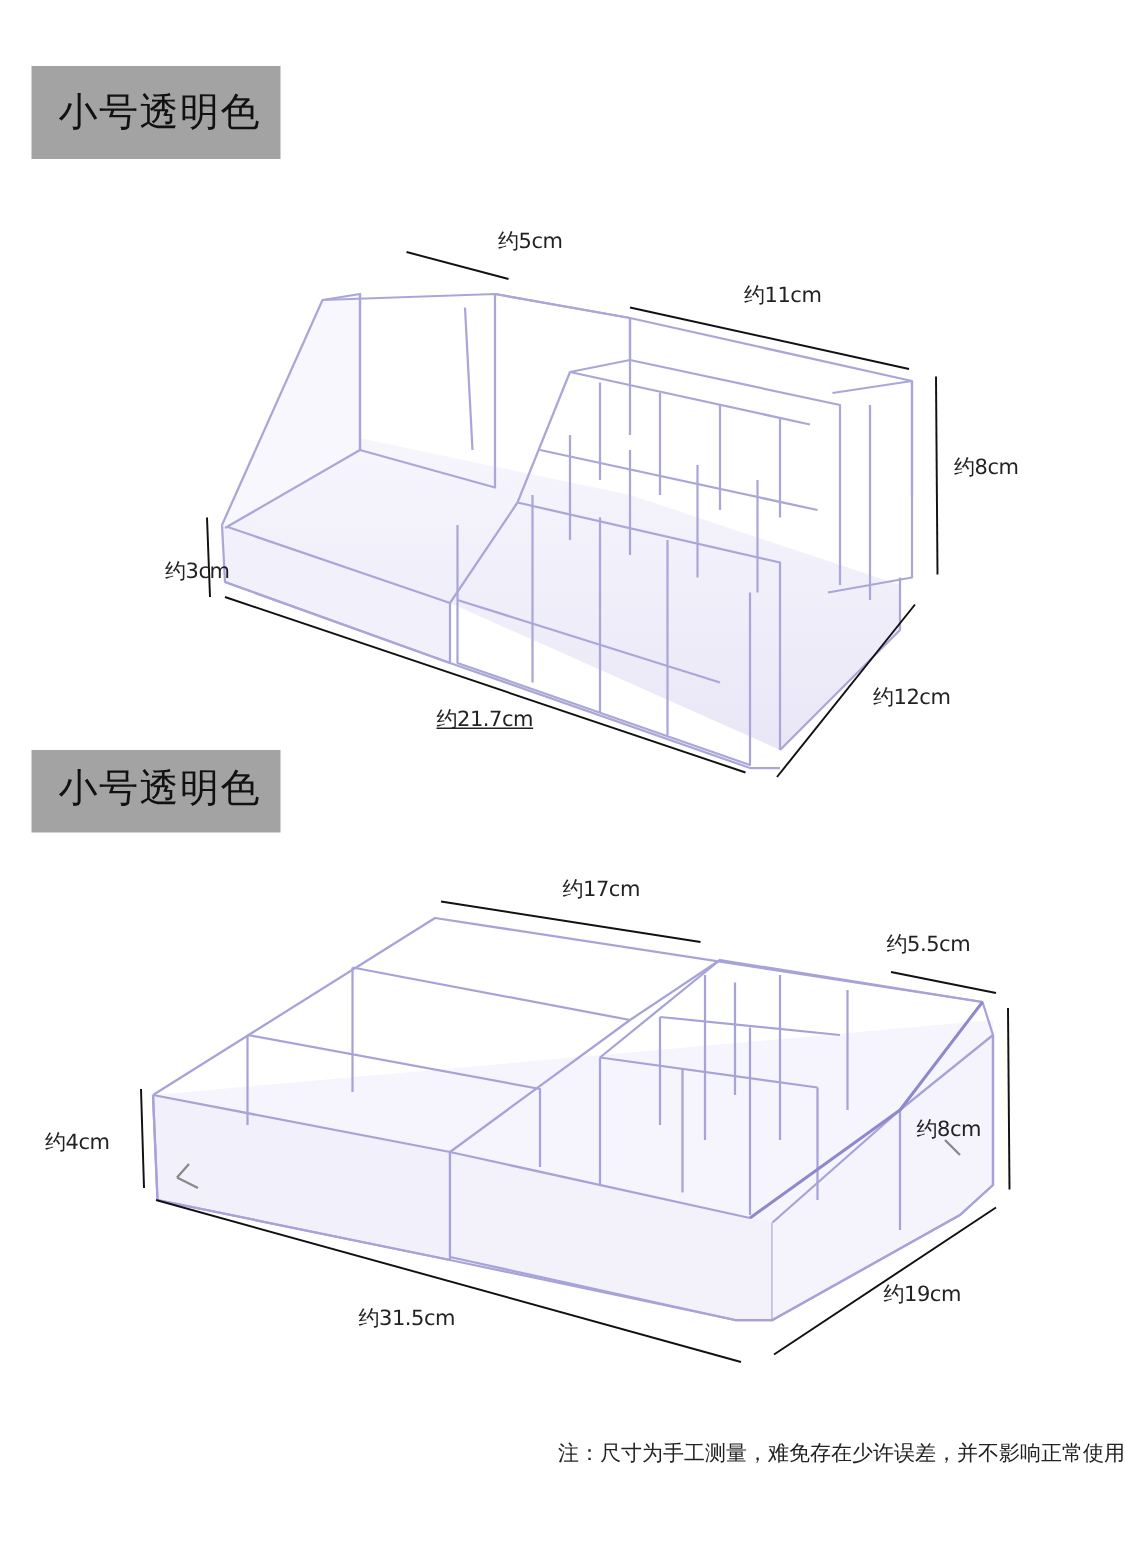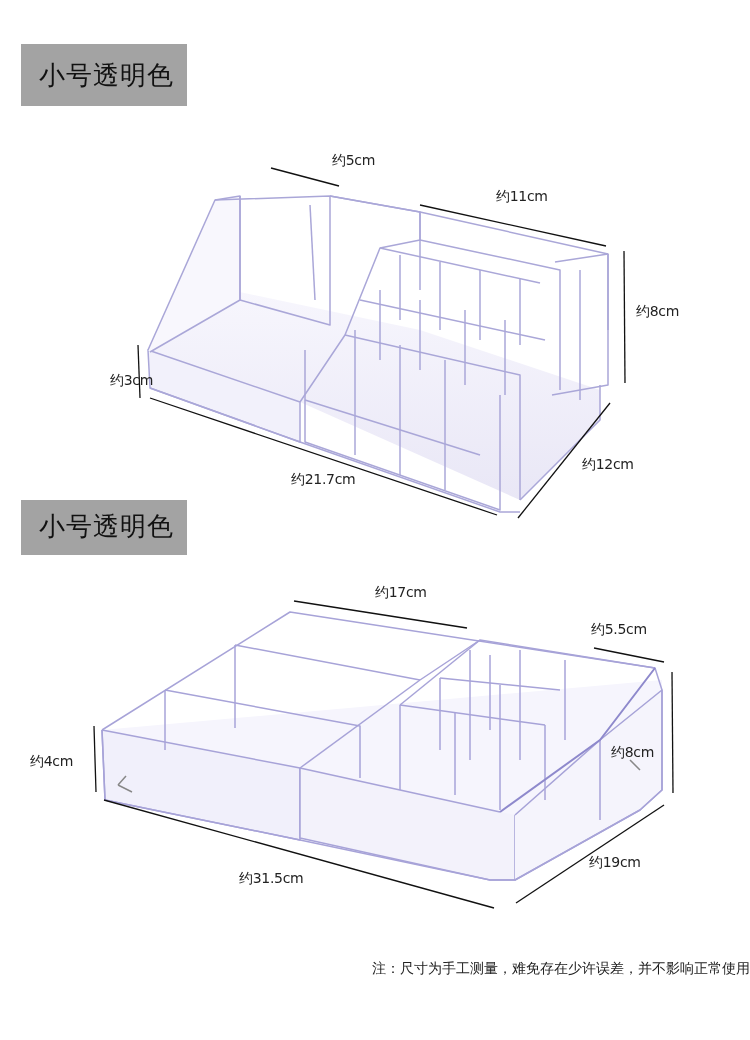--- a/index.html
+++ b/index.html
@@ -127,21 +127,21 @@
     <line x1="672" y1="672" x2="673" y2="793"></line>
     <line x1="104" y1="800" x2="494" y2="908"></line>
     <line x1="516" y1="903" x2="664" y2="805"></line>
   </g>
 </svg>
 
 <div class="dim" style="left:292px; top:152px;margin-left:40px;">约5cm</div>
 <div class="dim" style="left:496px; top:188px;">约11cm</div>
 <div class="dim" style="left:636px; top:303px;">约8cm</div>
 <div class="dim" style="left:66px; top:372px;margin-left:44px;">约3cm</div>
-<div class="dim" style="left:291px; top:471px;">约21.7cm</div>
+<div class="dim" style="left:291px; top:471px;text-decoration:underline;">约21.7cm</div>
 <div class="dim" style="left:582px; top:456px;">约12cm</div>
 
 <div class="dim" style="left:375px; top:584px;">约17cm</div>
 <div class="dim" style="left:591px; top:621px;">约5.5cm</div>
 <div class="dim" style="left:30px; top:753px;">约4cm</div>
 <div class="dim" style="left:611px; top:744px;">约8cm</div>
 <div class="dim" style="left:239px; top:870px;">约31.5cm</div>
 <div class="dim" style="left:589px; top:854px;text-align:right;">约19cm</div>
 
 <div class="note">注：尺寸为手工测量，难免存在少许误差，并不影响正常使用</div>

